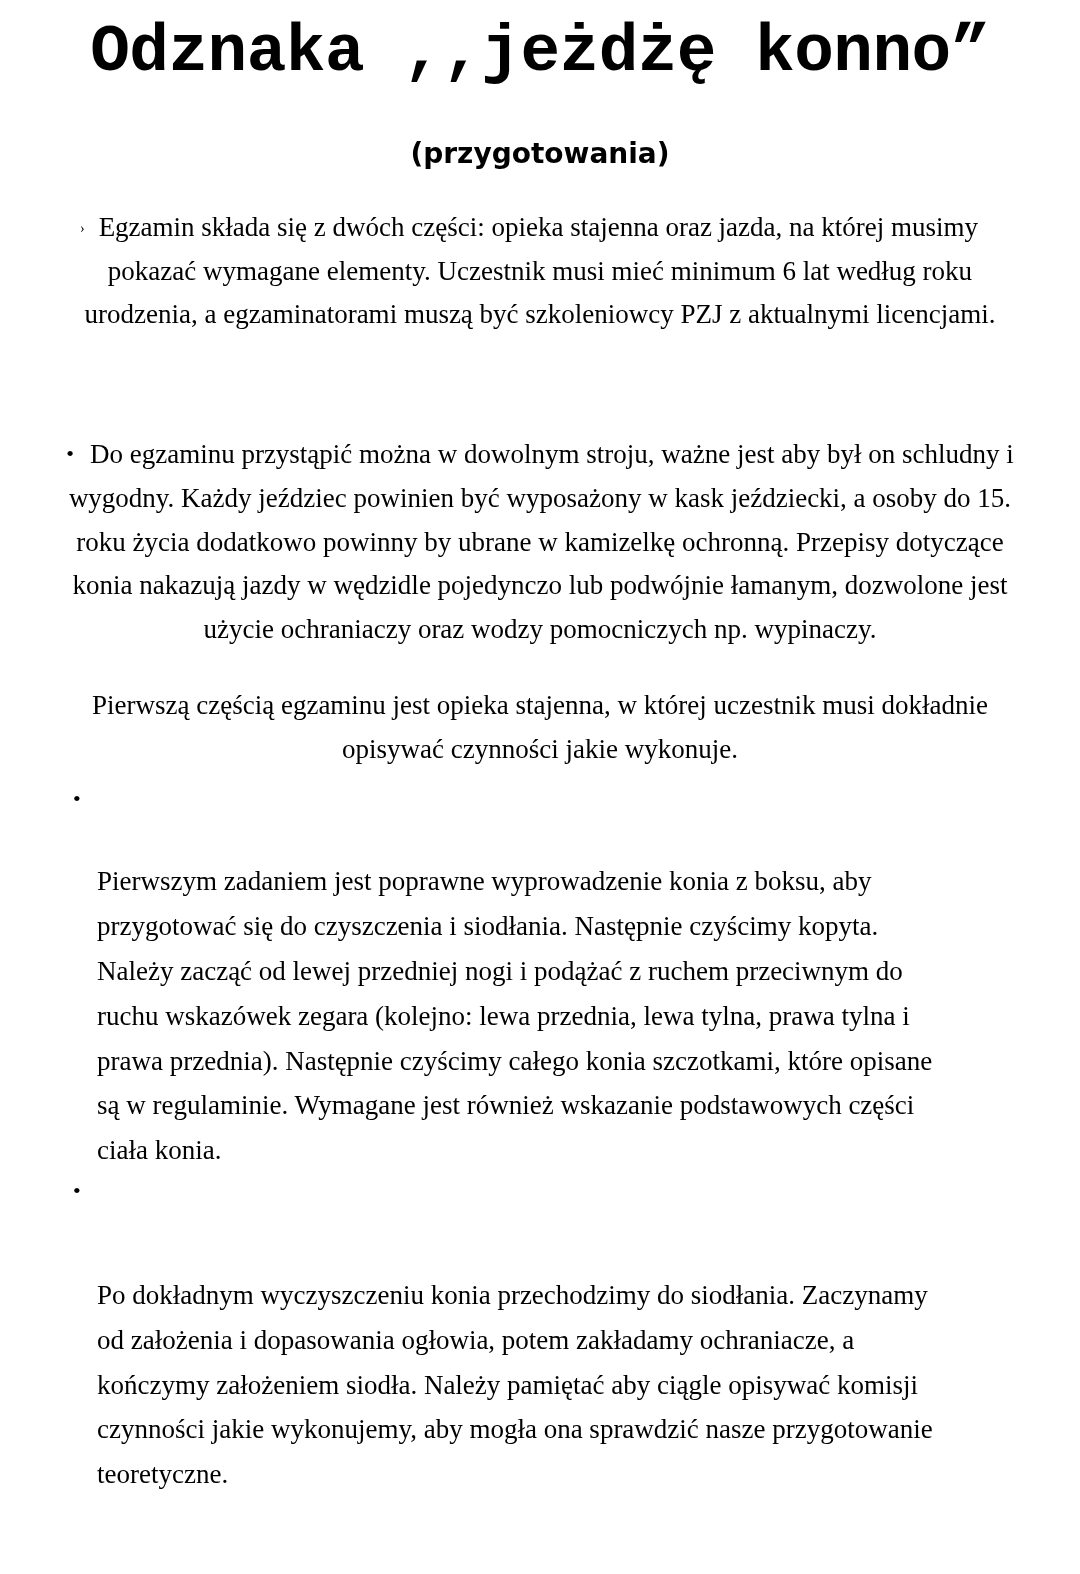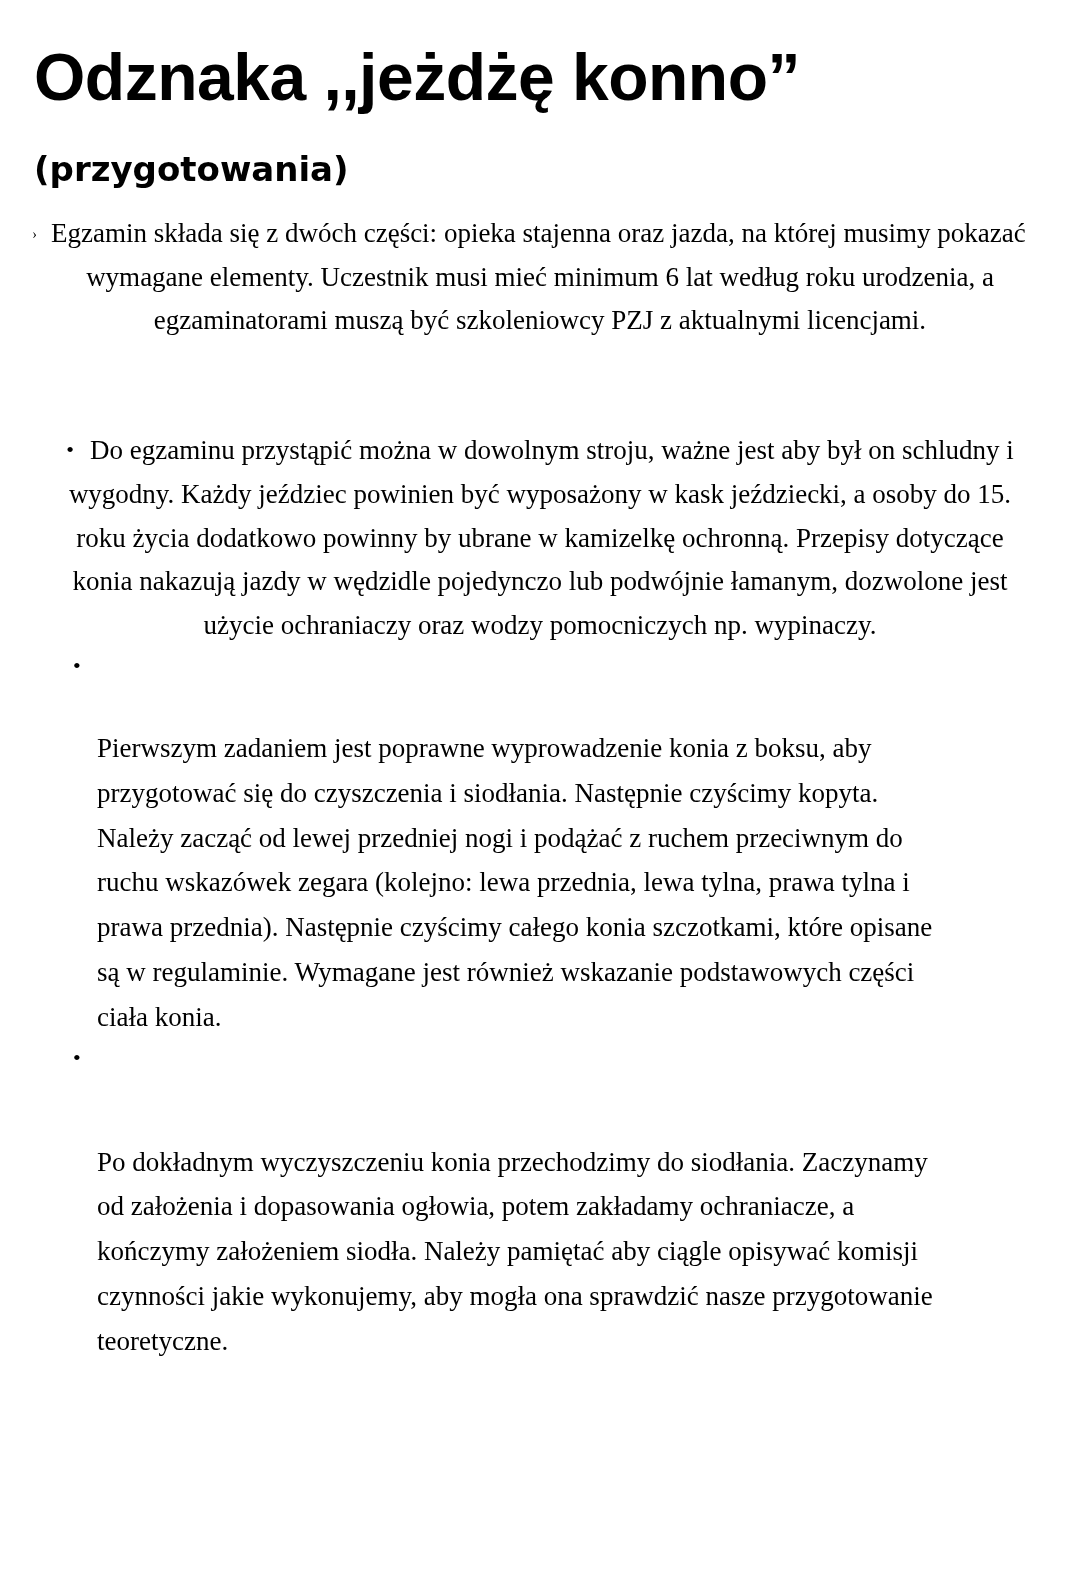--- a/index.html
+++ b/index.html
@@ -21,36 +21,38 @@
   .page {
     width: 1080px;
     min-height: 1574px;
     box-sizing: border-box;
     padding: 0 34px;
     background: #ffffff;
   }
 
   
   .doc-title {
-    font-family: Liberation Sans, sans-serif;
+    font-family: Liberation Mono, monospace;
     font-weight: bold;
     font-size: 66px;
     line-height: 1.0;
+    text-align: center;
     letter-spacing: -0.5px;
     margin: 0;
-    padding-top: 44px;
+    padding-top: 20px;
     white-space: nowrap;
   }
 
   .doc-subtitle {
     font-family: "DejaVu Sans", "Liberation Sans", sans-serif;
     font-weight: bold;
-    font-size: 34px;
+    font-size: 28px;
     line-height: 1.0;
-    margin: 0;
+    text-align: center;
+    margin: 12px;
     padding-top: 42px;
   }
 
   
   .section-heading {
     font-family: "DejaVu Sans Condensed", "Liberation Sans Narrow", "Liberation Sans", sans-serif;
     font-weight: bold;
     font-size: 30px;
     line-height: 1.05;
     text-align: center;
@@ -62,21 +64,21 @@
   }
 
   .heading-1-wrap { padding-top: 44px; }
   .heading-2-wrap { padding-top: 30px; }
 
   
   .para-center {
     font-size: 27px;
     line-height: 1.62;
     text-align: center;
-    margin: 0;
+    margin: 10px;
     padding: 0 14px;
   }
 
   .p-intro   { padding-top: 26px; }
   .p-attire  { padding-top: 86px; }
   .p-part1   { padding-top: 22px; }
 
   .lead-marker {
     display: inline-block;
     vertical-align: 0.22em;
@@ -134,20 +136,21 @@
 
   <p class="para-center p-intro">
     <span class="lead-marker">›</span><span>Egzamin składa się z dwóch części: opieka stajenna oraz jazda, na której musimy pokazać wymagane elementy. Uczestnik musi mieć minimum 6 lat według roku urodzenia, a egzaminatorami muszą być szkoleniowcy PZJ z aktualnymi licencjami.</span>
   </p>
 
   <p class="para-center p-attire">
     <span class="inline-bullet">•</span><span>Do egzaminu przystąpić można w dowolnym stroju, ważne jest aby był on schludny i wygodny. Każdy jeździec powinien być wyposażony w kask jeździecki, a osoby do 15. roku życia dodatkowo powinny by ubrane w kamizelkę ochronną. Przepisy dotyczące konia nakazują jazdy w wędzidle pojedynczo lub podwójnie łamanym, dozwolone jest użycie ochraniaczy oraz wodzy pomocniczych np. wypinaczy.</span>
   </p>
 
 
+  <p class="para-center p-part1">Pierwszą częścią egzaminu jest opieka stajenna, w której uczestnik musi dokładnie opisywać czynności jakie wykonuje.</p>
 
   <ul class="bullet-list">
     <li class="bullet-item list-gap-top">
       <span class="bullet-dot">•</span>
       <span>Pierwszym zadaniem jest poprawne wyprowadzenie konia z boksu, aby przygotować się do czyszczenia i siodłania. Następnie czyścimy kopyta. Należy zacząć od lewej przedniej nogi i podążać z ruchem przeciwnym do ruchu wskazówek zegara (kolejno: lewa przednia, lewa tylna, prawa tylna i prawa przednia). Następnie czyścimy całego konia szczotkami, które opisane są w regulaminie. Wymagane jest również wskazanie podstawowych części ciała konia.</span>
     </li>
     <li class="bullet-item list-gap-mid">
       <span class="bullet-dot">•</span>
       <span>Po dokładnym wyczyszczeniu konia przechodzimy do siodłania. Zaczynamy od założenia i dopasowania ogłowia, potem zakładamy ochraniacze, a kończymy założeniem siodła. Należy pamiętać aby ciągle opisywać komisji czynności jakie wykonujemy, aby mogła ona sprawdzić nasze przygotowanie teoretyczne.</span>
     </li>

